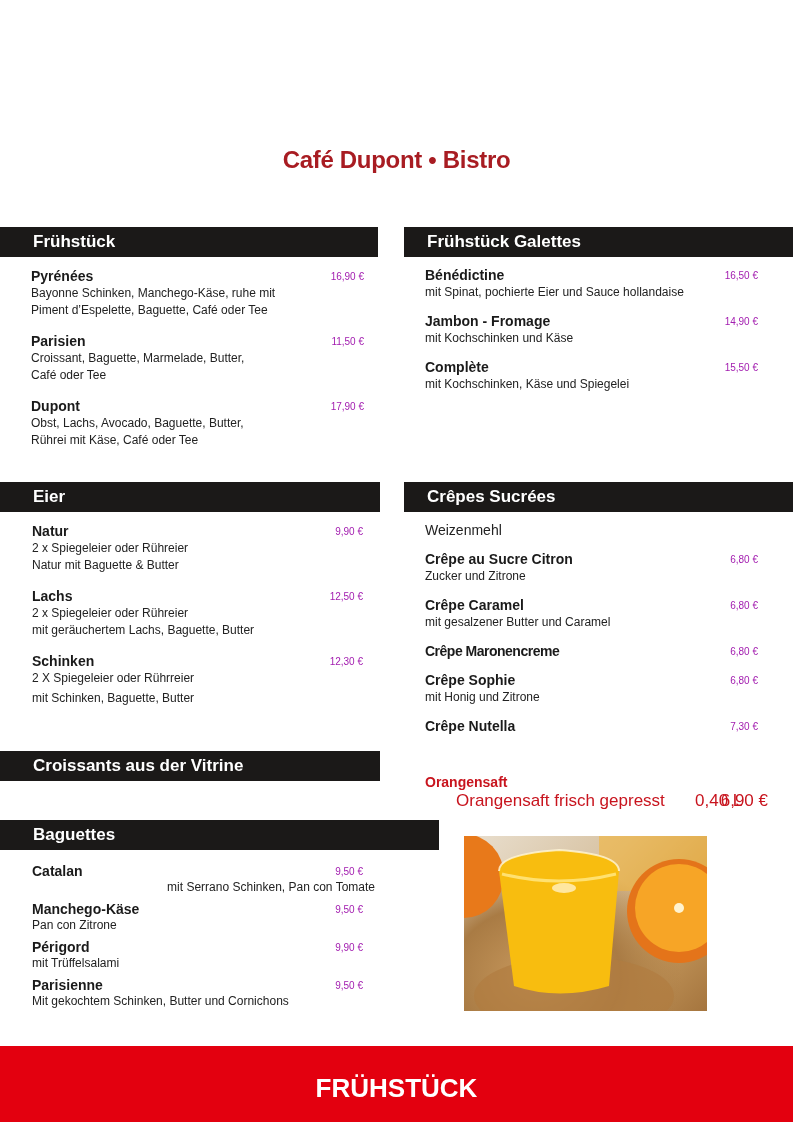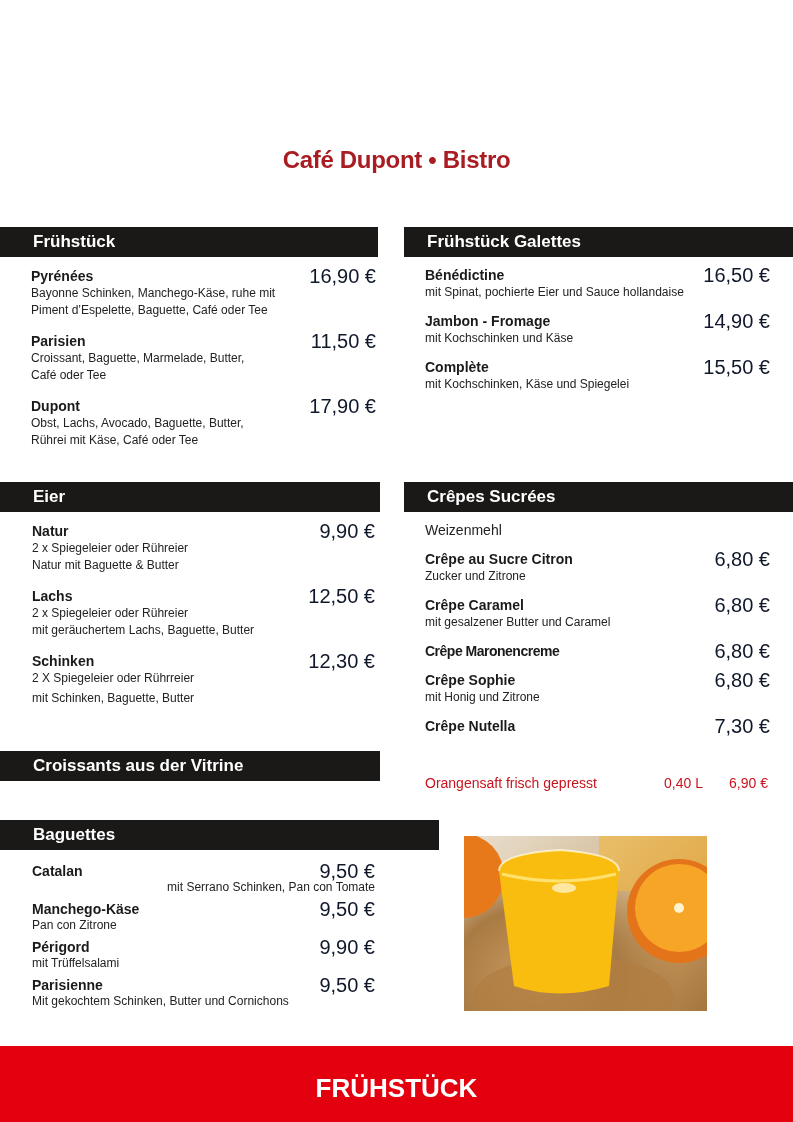--- a/index.html
+++ b/index.html
@@ -7,28 +7,28 @@
     body { position: relative; font-family: "Liberation Sans", "DejaVu Sans", sans-serif; color: #1a1a1a; overflow: hidden; }
 
     .title { position: absolute; top: 146px; left: 0; width: 793px; text-align: center; font-size: 24px; font-weight: bold; color: #a81c22; letter-spacing: -0.3px; }
 
     .section-bar { position: absolute; height: 30px; background: #1b1918; color: #ffffff; font-weight: bold; font-size: 17px; line-height: 30px; padding-left: 33px; }
     .section-bar.right { padding-left: 23px; }
 
     .items { position: absolute; }
     .item { position: relative; }
     .item-name { font-weight: bold; font-size: 14px; line-height: 17px; color: #1a1a1a; }
-    .item-price { position: absolute; right: 0; top: 0; font-size: 20px; line-height: 17px; color: #0f172a; }
+    .item-price { position: absolute; right: 12px; top: 0; font-size: 10px; line-height: 17px; color: #a21caf; }
     .item-desc { font-size: 12px; line-height: 17px; color: #222; }
     .intro { font-size: 12px; line-height: 17px; color: #222; }
     .intro.big { font-size: 14px; }
 
     .juice { position: absolute; left: 425px; top: 773px; width: 345px; color: #c8141e; }
     .juice-title { font-weight: bold; font-size: 14px; line-height: 18px; }
-    .juice-row { position: relative; font-size: 14px; line-height: 20px; }
+    .juice-row { position: relative; font-size: 17px; line-height: 20px; margin-left: 31px; }
     .juice-volume { position: absolute; left: 239px; top: 0; }
     .juice-price { position: absolute; right: 2px; top: 0; }
 
     .photo { position: absolute; left: 464px; top: 836px; width: 243px; height: 175px; overflow: hidden;
       background: radial-gradient(ellipse at 30% 80%, #c99a5e 0%, #a97b44 35%, transparent 60%),
                   linear-gradient(135deg, #e9dfcf 0%, #d8c3a3 40%, #c79b5f 70%, #a5753e 100%); }
 
     .footer { position: absolute; left: 0; top: 1046px; width: 793px; height: 76px; background: #e3000f; color: #ffffff; text-align: center; font-weight: bold; font-size: 26px; line-height: 84px; }
   </style>
 </head>
@@ -147,20 +147,21 @@
     <div class="item-desc" style="line-height:14px;">mit Trüffelsalami</div>
   </div>
   <div class="item">
     <div class="item-name">Parisienne</div>
     <div class="item-price">9,50 €</div>
     <div class="item-desc" style="line-height:14px;">Mit gekochtem Schinken, Butter und Cornichons</div>
   </div>
 </div>
 
 <div class="juice">
+  <div class="juice-title">Orangensaft</div>
   <div class="juice-row">
     <span>Orangensaft frisch gepresst</span>
     <span class="juice-volume">0,40 L</span>
     <span class="juice-price">6,90 €</span>
   </div>
 </div>
 
 <div class="photo">
   <svg width="243" height="175" viewBox="0 0 243 175">
     <ellipse cx="0" cy="40" rx="40" ry="42" fill="#e8791a"></ellipse>

